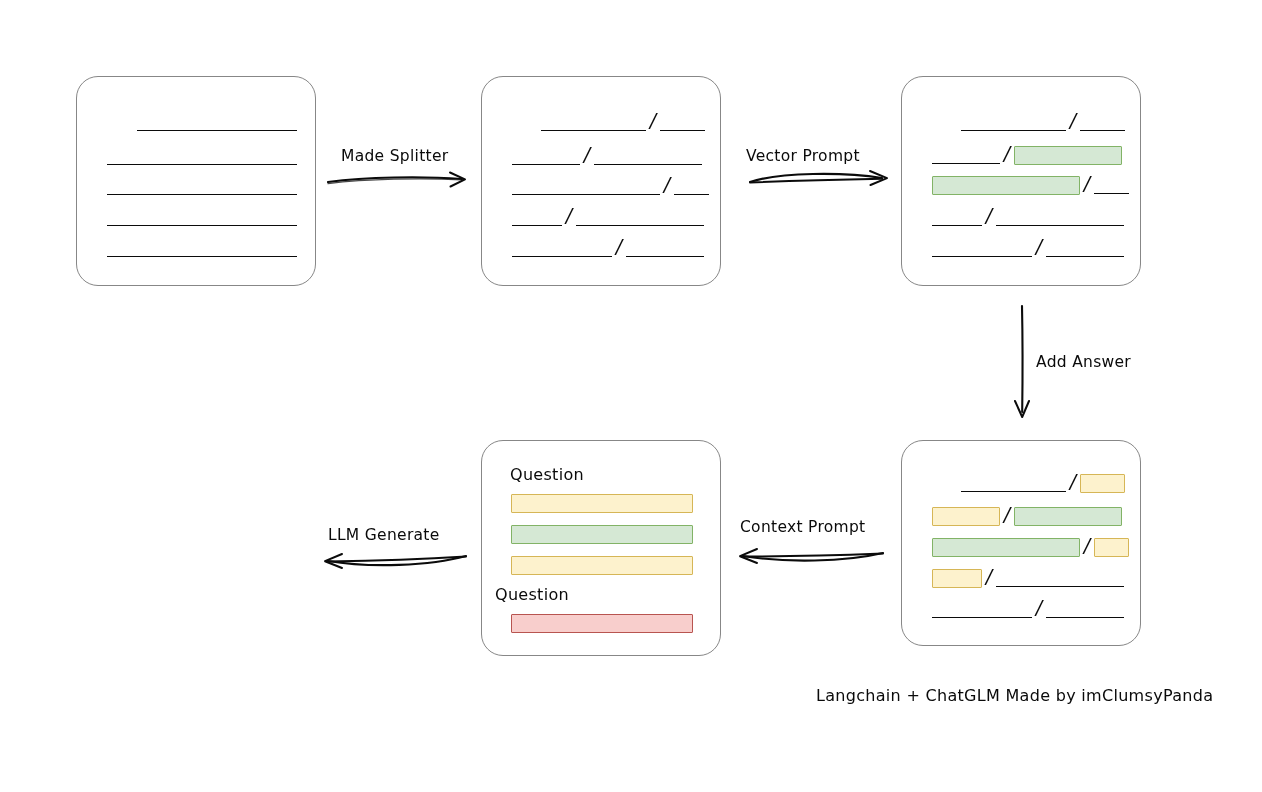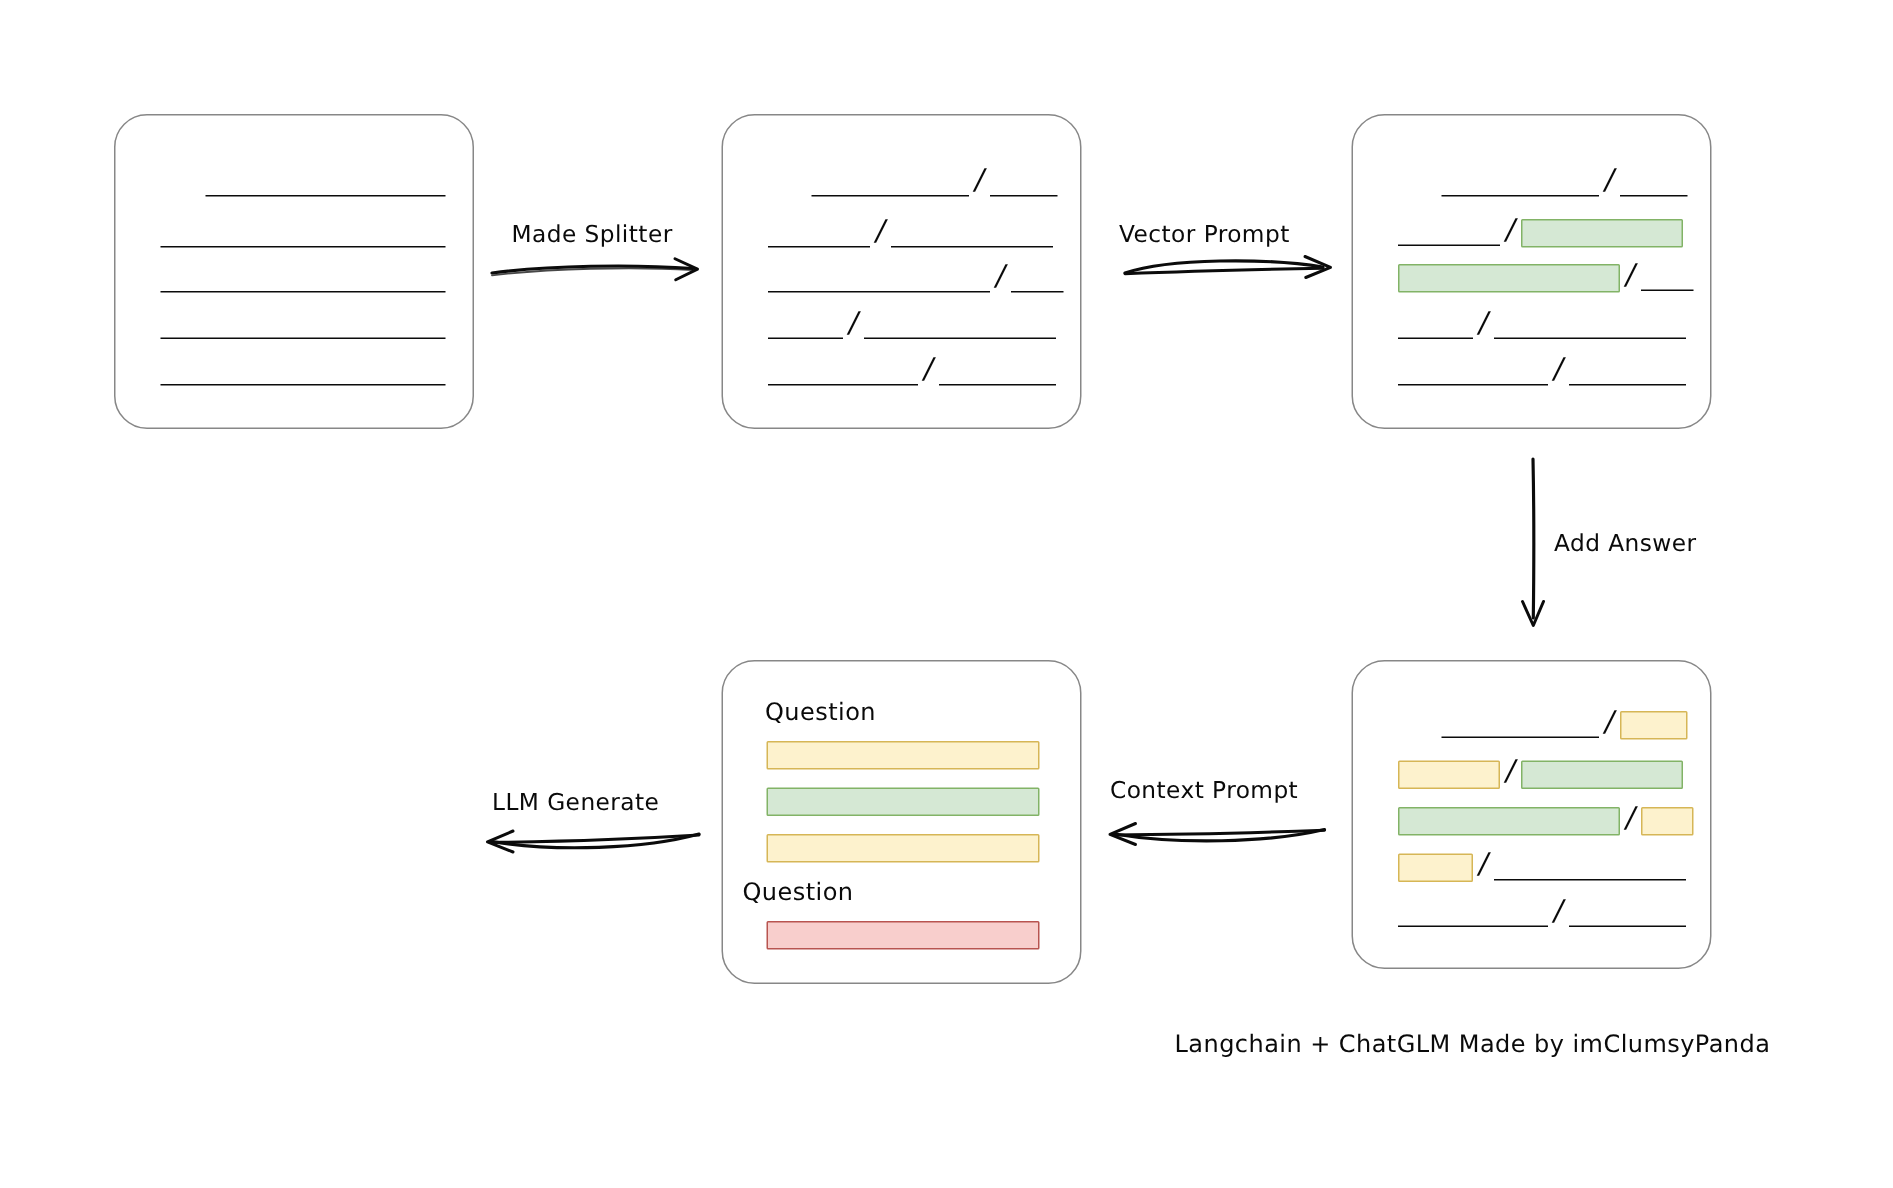--- a/index.html
+++ b/index.html
@@ -94,20 +94,21 @@
   .edge-label{
     position:absolute;
     font-size:15.5px;
     white-space:nowrap;
     font-weight:400;
   }
   .caption{
     position:absolute;
     font-size:16px;
     white-space:nowrap;
+    margin-left:33px;
   }
   svg.arrow{position:absolute;overflow:visible;}
 </style>
 </head>
 <body>
 
 <div class="stage">
 
   <div class="card" style="left:76px;top:76px;width:240px;height:210px;">
     <div class="card-inner">

